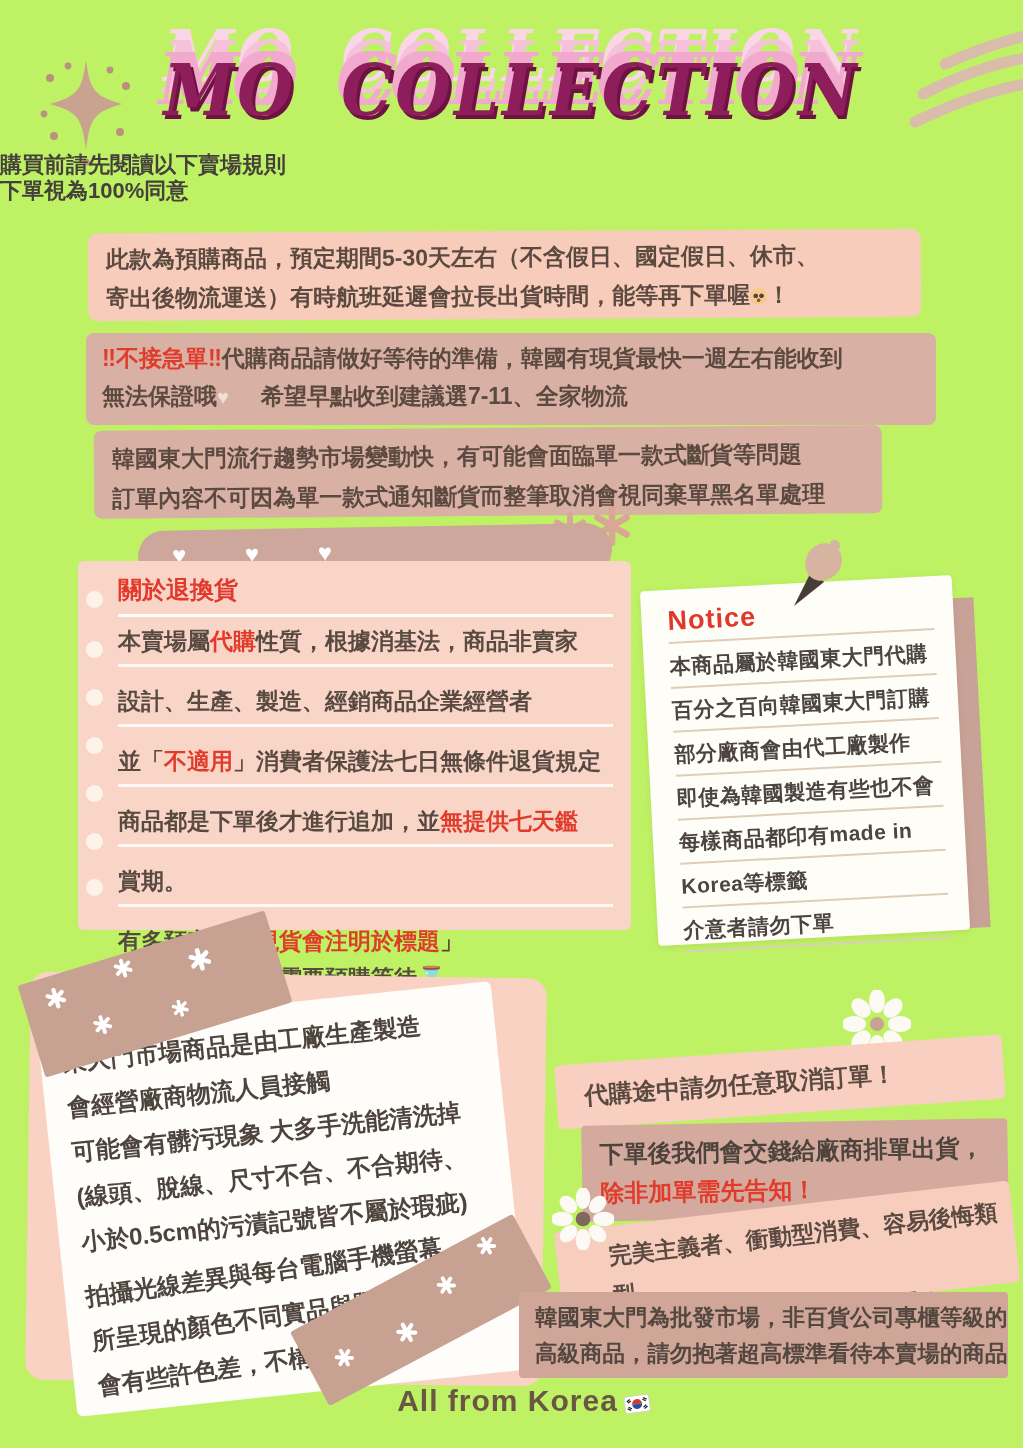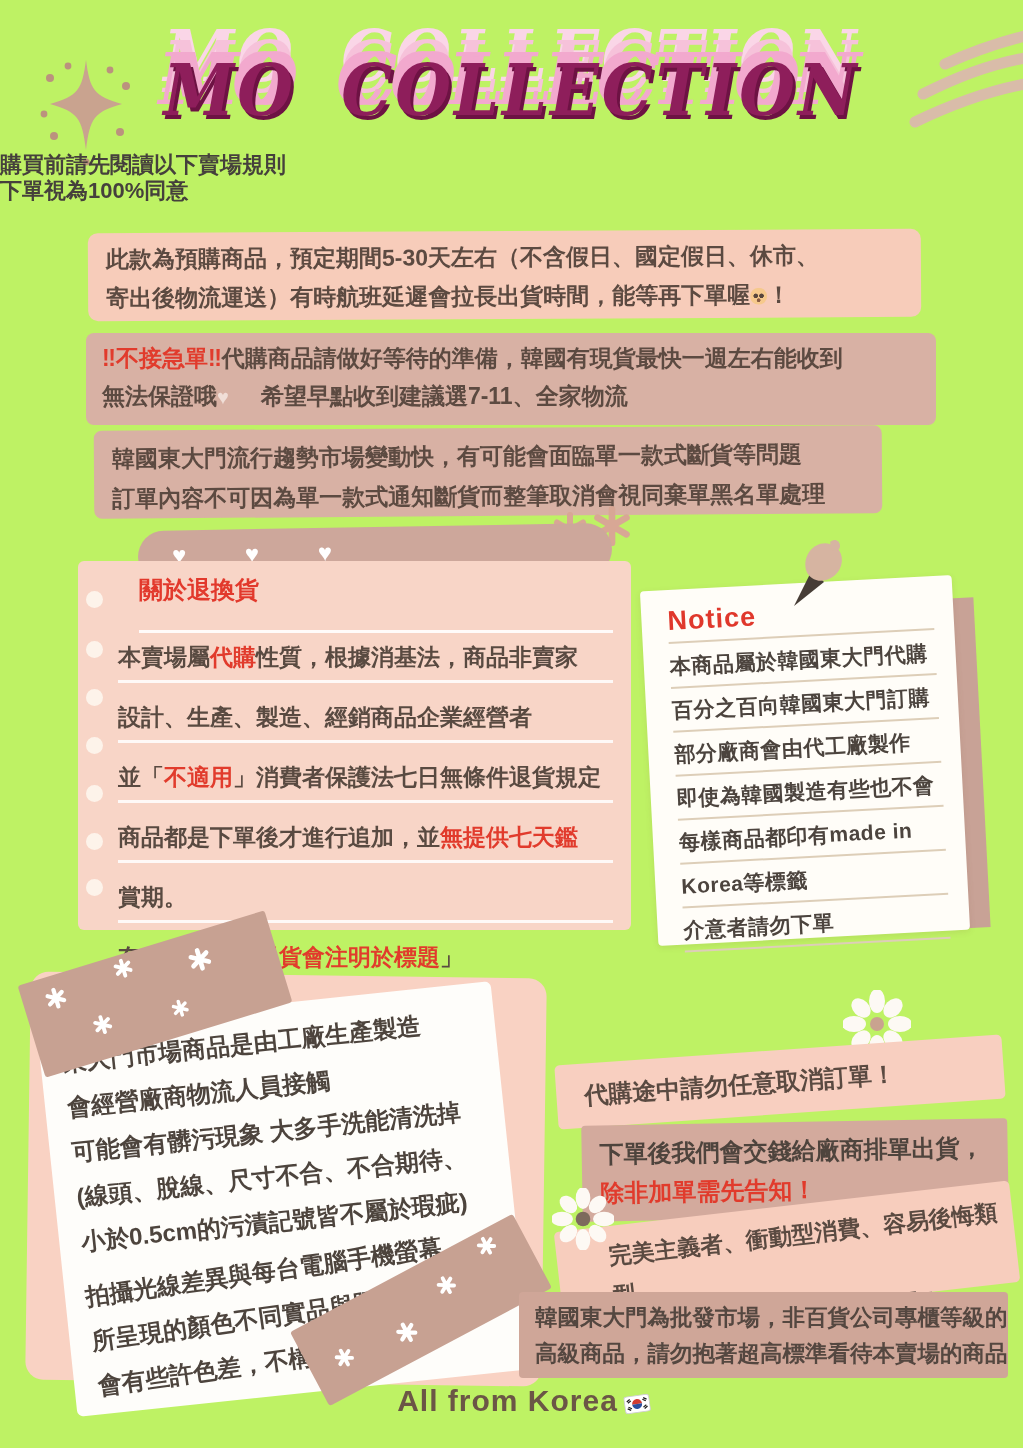--- a/index.html
+++ b/index.html
@@ -38,22 +38,22 @@
                #f6c98c;}
 
   
   .tab{left:138px;top:527px;width:474px;height:52px;border-radius:26px;background:#cda79b;
     transform:rotate(-1deg);}
   .tab-hearts{display:block;padding-left:34px;letter-spacing:26px;line-height:50px;
     font-size:24px;color:#ffffff;}
   .returns{left:78px;top:561px;width:553px;height:369px;background:#f8d5c7;border-radius:6px;}
   .hole{position:absolute;left:8px;width:17px;height:17px;border-radius:50%;background:#fdf3ea;}
   .rc-body{position:absolute;left:40px;right:18px;top:13px;}
-  .rc-h{font-size:24px;font-weight:800;color:#e2392c;padding-bottom:24px;
-    border-bottom:3px solid rgba(255,255,255,.9);margin-bottom:9px;margin-left:21px;}
+  .rc-h{font-size:24px;font-weight:800;color:#e2392c;padding-bottom:8px;
+    border-bottom:3px solid rgba(255,255,255,.9);margin-bottom:9px;}
   .rc-line{font-size:23px;font-weight:700;color:#594a41;padding-bottom:7px;
     border-bottom:3px solid rgba(255,255,255,.85);margin-bottom:19px;white-space:nowrap;}
   .rc-last{border-bottom:none;margin-bottom:4px;padding-bottom:2px;}
   .hourglass{color:#b98f2f;font-family:"DejaVu Sans",sans-serif;}
 
   
   .notice-shadow{left:948px;top:598px;width:34px;height:330px;background:#c8a296;transform:rotate(-3deg);}
   .notice{left:649px;top:583px;width:312px;height:355px;background:#fffdf8;border-radius:4px;
     transform:rotate(-3deg);padding:16px 20px 0 26px;box-sizing:border-box;
     box-shadow:0 2px 6px rgba(120,80,60,.12);}

